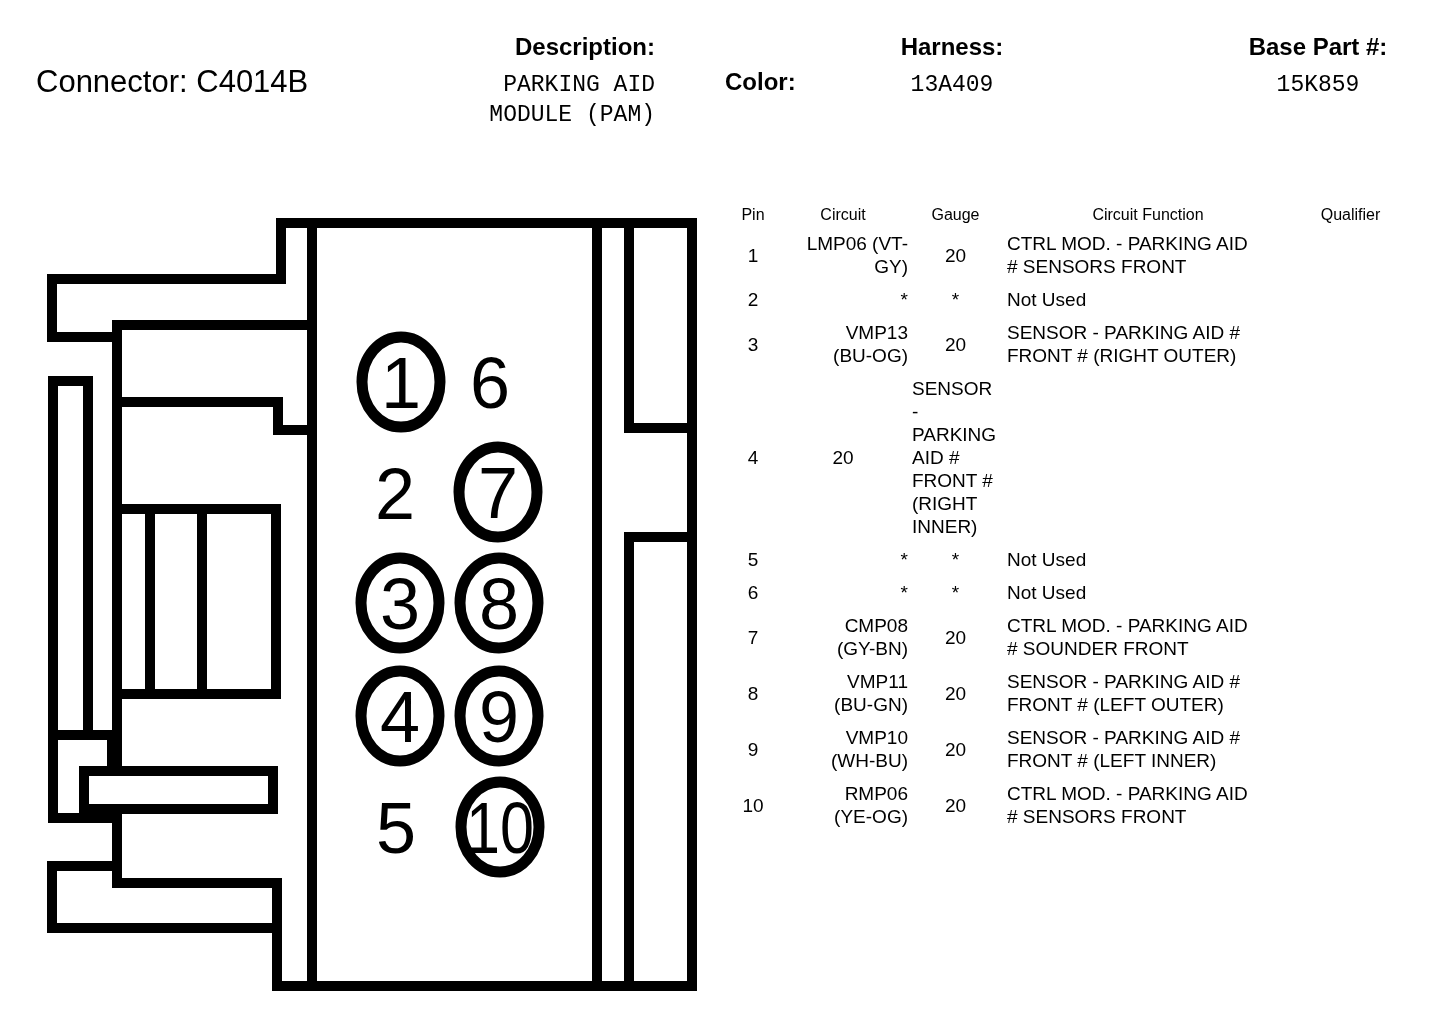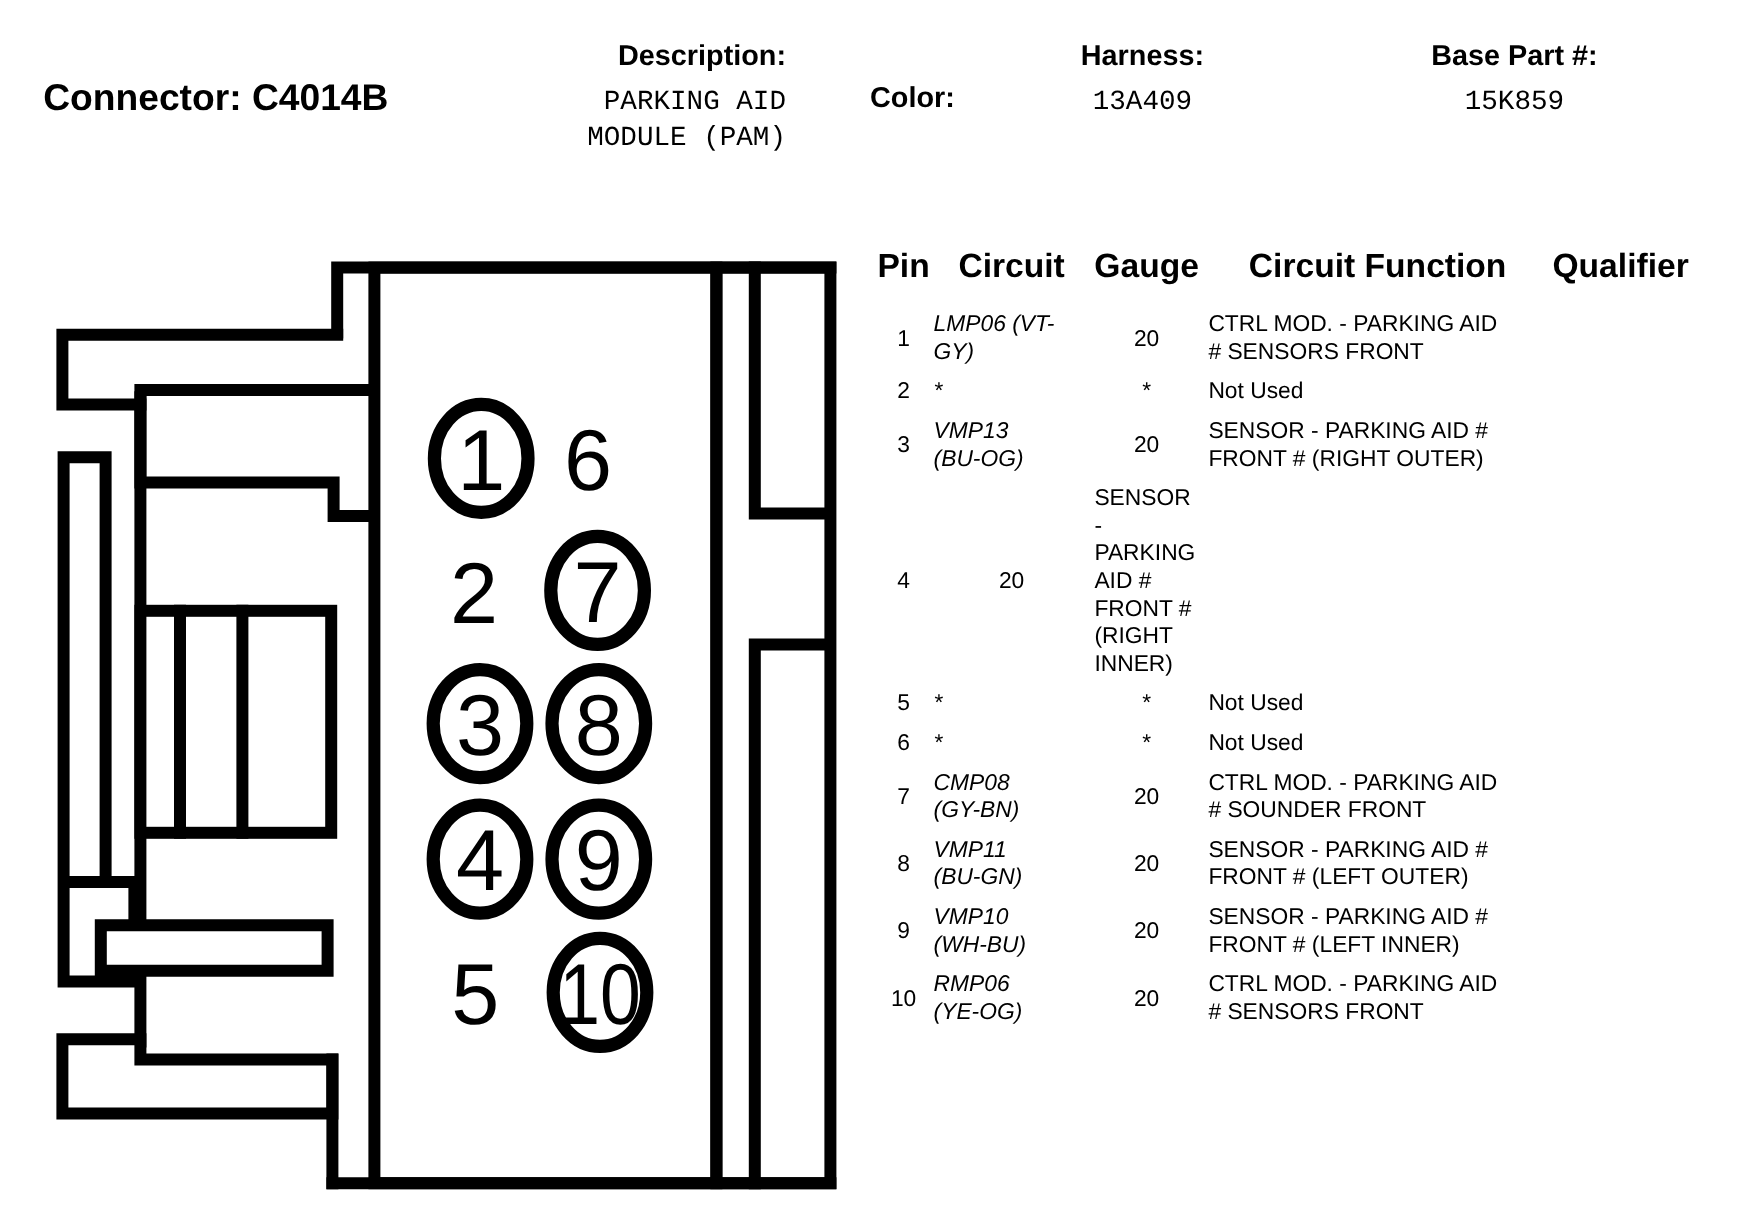--- a/index.html
+++ b/index.html
@@ -3,42 +3,42 @@
 <meta charset="utf-8">
 <style>
   html,body { margin:0; padding:0; background:#fff; }
   .canvas {
     position:relative; width:1456px; height:1012px;
     background:#ffffff; color:#000;
     font-family:"Liberation Sans", sans-serif;
     overflow:hidden;
   }
   
-  .conn-title { position:absolute; left:36px; top:64px; font-size:31px; font-weight:bold; white-space:nowrap; }
+  .conn-title { position:absolute; left:36px; top:64px; font-size:31px; font-weight:normal; white-space:nowrap; }
   .hdr-block { position:absolute; text-align:center; }
   .hdr-label { font-size:24px; font-weight:bold; }
   .hdr-value { font-size:23px; line-height:30px; margin-top:9px; white-space:pre-line;font-family:Liberation Mono, monospace; }
   .desc-block    { left:435px;  top:33px; width:220px;text-align:right; }
   .harness-block { left:852px;  top:33px; width:200px; }
-  .basepart-block{ left:1142px; top:33px; width:240px; }
+  .basepart-block{ left:1198px; top:33px; width:240px; }
   .color-block { position:absolute; left:708px; top:68px; font-size:24px; font-weight:bold; white-space:nowrap;margin-left:17px; }
   .color-value { font-weight:normal; font-size:22px; margin-left:10px; }
   
   .diagram-svg { position:absolute; left:0; top:0; }
   
   .pin-table { position:absolute; left:728px; top:206px; width:690px; }
   .pt-head, .pt-row {
     display:grid;
     grid-template-columns:50px 130px 95px 290px 115px;
   }
-  .pt-head { font-size:28px; font-weight:bold; margin-bottom:21px; }
+  .pt-head { font-size:16px; font-weight:normal; margin-bottom:8px; }
   .pt-head > div { text-align:center; }
   .pt-row { font-size:19px; line-height:23px; margin-bottom:10px; align-items:center; }
   .cell-pin   { text-align:center; }
-  .cell-circuit { text-align:left; white-space:pre-line;font-style:italic; }
+  .cell-circuit { text-align:right; white-space:pre-line; }
   .cell-gauge { text-align:center; }
   .cell-func  { white-space:pre-line; padding-left:4px; }
   .cell-qual  { text-align:center; }
 </style>
 </head>
 <body>
 
 <div class="canvas">
 
   <div class="conn-title">Connector: C4014B</div>

